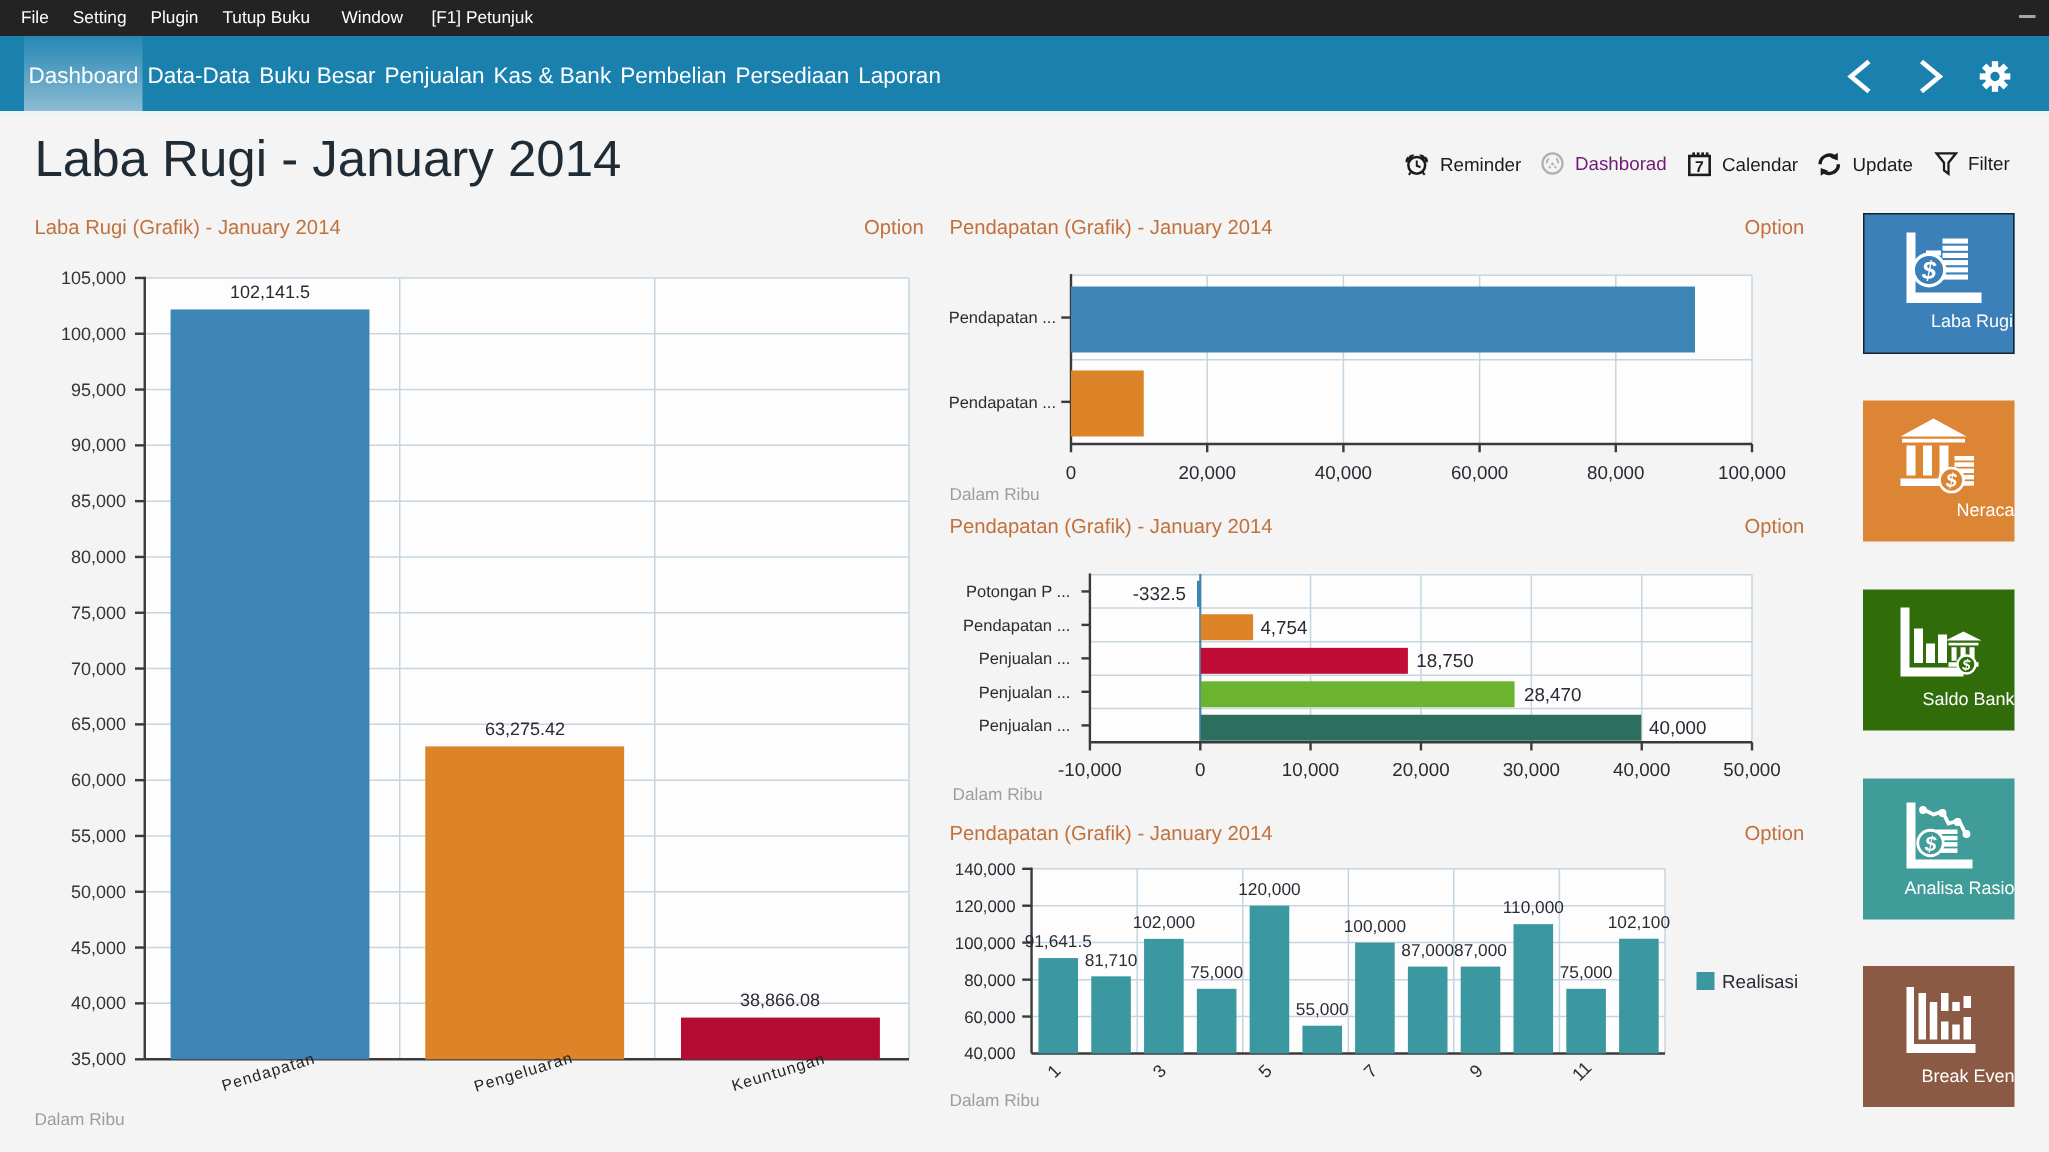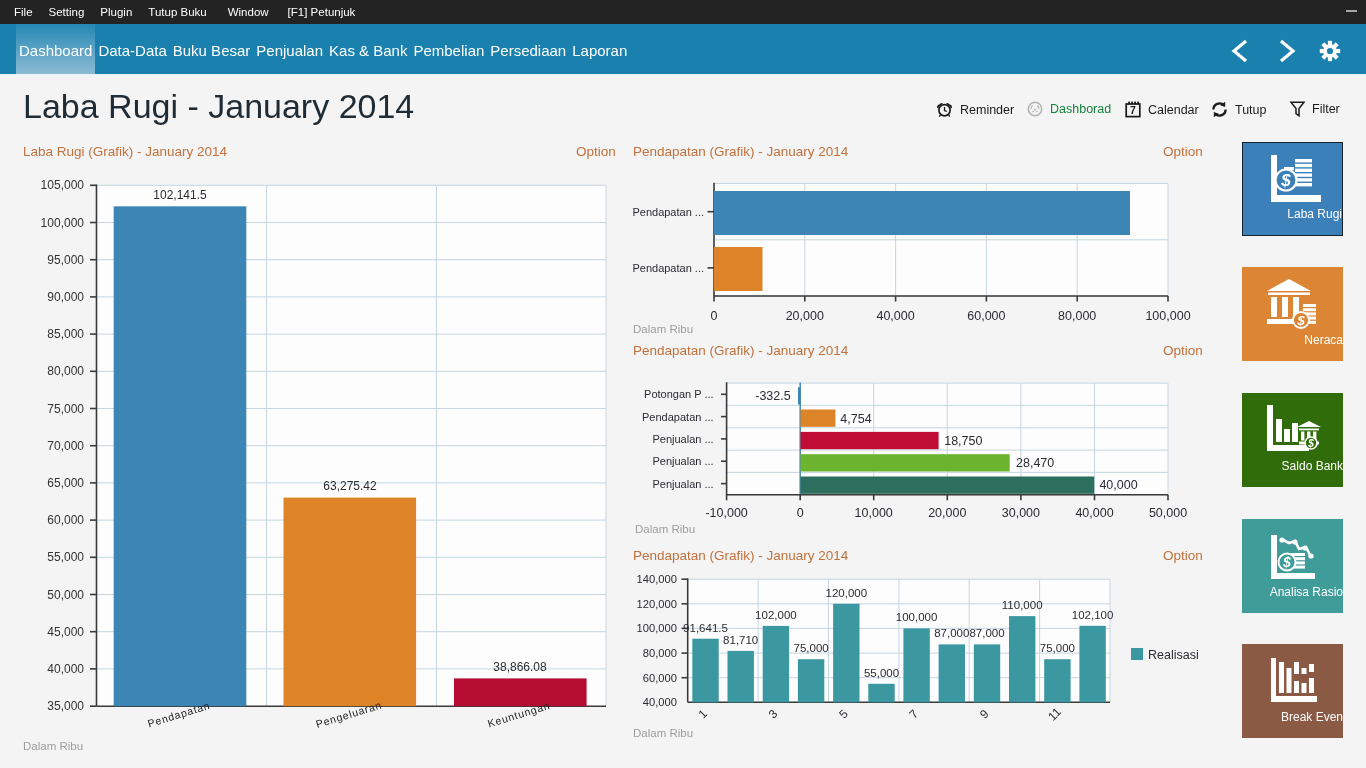--- a/index.html
+++ b/index.html
@@ -13,21 +13,21 @@
 .minimize { position:absolute; top:10px; left:1346px; width:11px; height:2px; background:#a6a6a6; }
 .navbar { position:absolute; top:24px; left:0; width:1366px; height:50px; background:#1a80ae; }
 .navstrip { position:absolute; top:74px; left:0; width:1366px; height:2px; background:#e9f4f9; }
 .navbar .items { position:absolute; left:16px; top:0; height:50px; display:flex; }
 .navbar .item { color:#fff; font-size:15px; height:50px; line-height:53px; padding:0 3px; }
 .navbar .item.active { background:linear-gradient(#2688b4, #8cbbd4); }
 .nav-icons { position:absolute; top:0; height:50px; right:0; }
 .title { position:absolute; left:23px; top:87px; font-size:34px; color:#1f2b35; }
 .tb { position:absolute; top:0; display:flex; align-items:center; font-size:12.5px; color:#1b1b1b; }
 .tb svg { margin-right:7px; }
-.tb.gray { color:#15803d; }
+.tb.gray { color:#701a75; }
 .chead { position:absolute; font-size:13.5px; color:#c0713c; }
 .copt { position:absolute; font-size:13.5px; color:#c0713c; }
 svg text { font-family:"Liberation Sans", sans-serif; }
 svg { overflow:visible; }
 .tile { position:absolute; left:1242px; width:101px; height:94px; text-align:center; }
 .tile .lbl { position:absolute; bottom:14px; width:100%; text-align:right; color:#fff; font-size:12px; line-height:1.1; }
 .tile svg { position:absolute; top:12px; left:50%; transform:translateX(-50%); }
 </style>
 </head>
 <body>
@@ -108,21 +108,21 @@
     </svg>
     <span>Calendar</span>
   </div>
   <div class="tb" style="left:1211px; top:101px;">
     <svg width="17" height="17" viewBox="0 0 17 17">
       <path d="M 14.6 8.5 A 6.1 6.1 0 0 1 4 12.6" fill="none" stroke="#1b1b1b" stroke-width="2.3"></path>
       <path d="M 2.4 8.5 A 6.1 6.1 0 0 1 13 4.4" fill="none" stroke="#1b1b1b" stroke-width="2.3"></path>
       <path d="M 14.2 0.8 L 14.2 6 L 9.2 4.2 Z" fill="#1b1b1b"></path>
       <path d="M 2.8 16.2 L 2.8 11 L 7.8 12.8 Z" fill="#1b1b1b"></path>
     </svg>
-    <span>Tutup</span>
+    <span>Update</span>
   </div>
   <div class="tb" style="left:1290px; top:101px;">
     <svg width="15" height="16" viewBox="0 0 15 16">
       <path d="M 1 1.2 L 14 1.2 L 9 7.5 L 9 14.8 L 6 12.6 L 6 7.5 Z" fill="none" stroke="#1b1b1b" stroke-width="1.5"></path>
     </svg>
     <span>Filter</span>
   </div>
 
   <div class="chead" style="left:23px; top:144px;">Laba Rugi (Grafik) - January 2014</div>
   <div class="copt" style="left:576px; top:144px;">Option</div>

